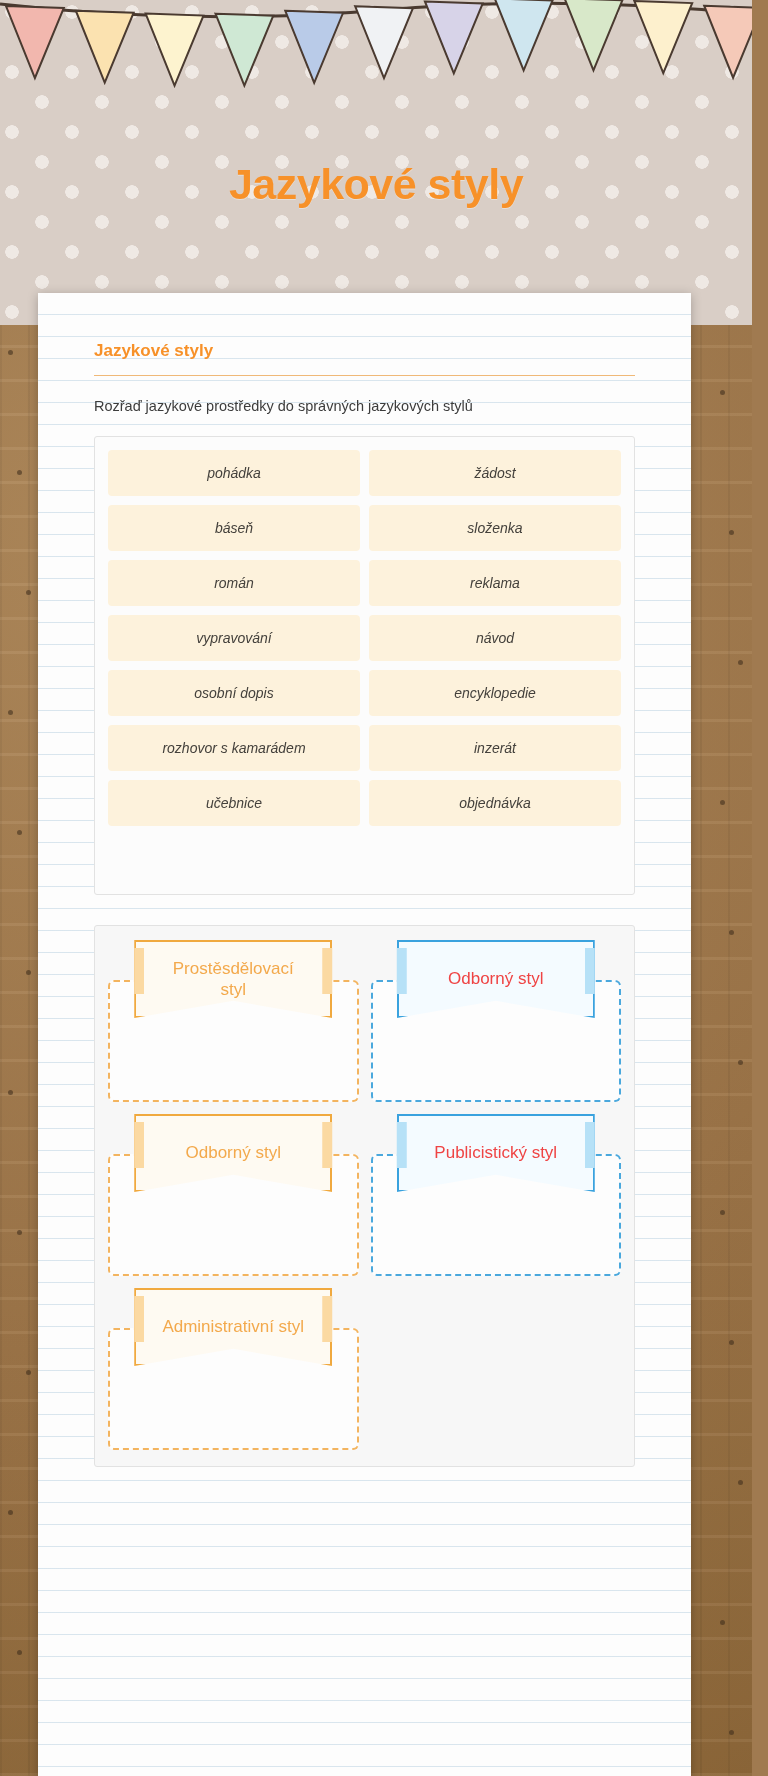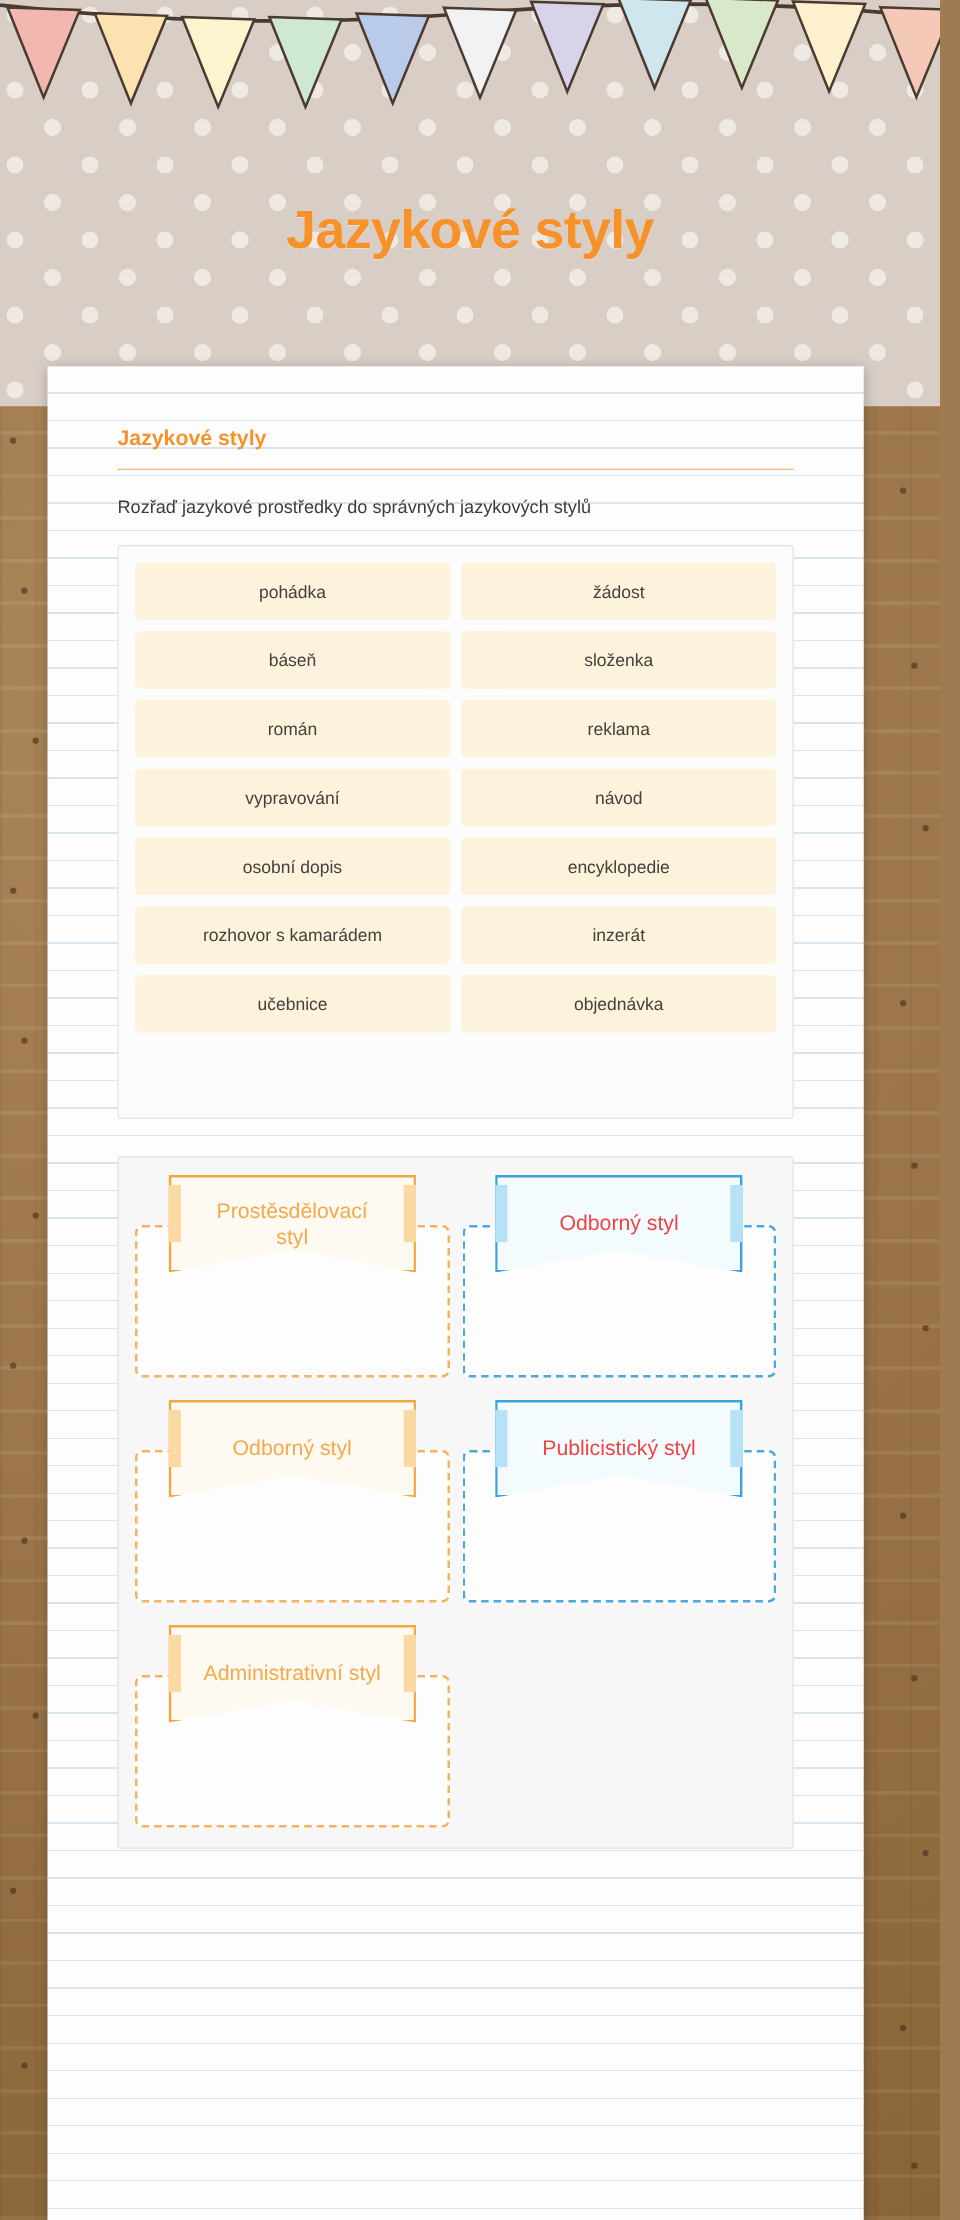--- a/index.html
+++ b/index.html
@@ -115,36 +115,38 @@
     background: #fdf2dc;
     border-radius: 4px;
     height: 46px;
     display: flex;
     align-items: center;
     justify-content: center;
     font-size: 14px;
     color: #44413c;
     cursor: pointer;
     user-select: none;
+    font-style: italic;
   }
   .chip.empty {
     background: transparent;
     cursor: default;
   }
 
   
   .zones {
     border: 1px solid #e2e2e2;
     background: #f7f7f7;
     border-radius: 3px;
     padding: 14px 13px 16px 13px;
     display: grid;
     grid-template-columns: 1fr 1fr;
     column-gap: 10px;
     row-gap: 18px;
+    gap: 12px;
   }
   .zone { position: relative; padding-top: 40px; }
   .zone-body {
     border: 2px dashed #f3b45f;
     border-radius: 6px;
     background: #fdfdfd;
     height: 122px;
   }
   .zone.blue .zone-body { border-color: #4aa8dd; }
 

